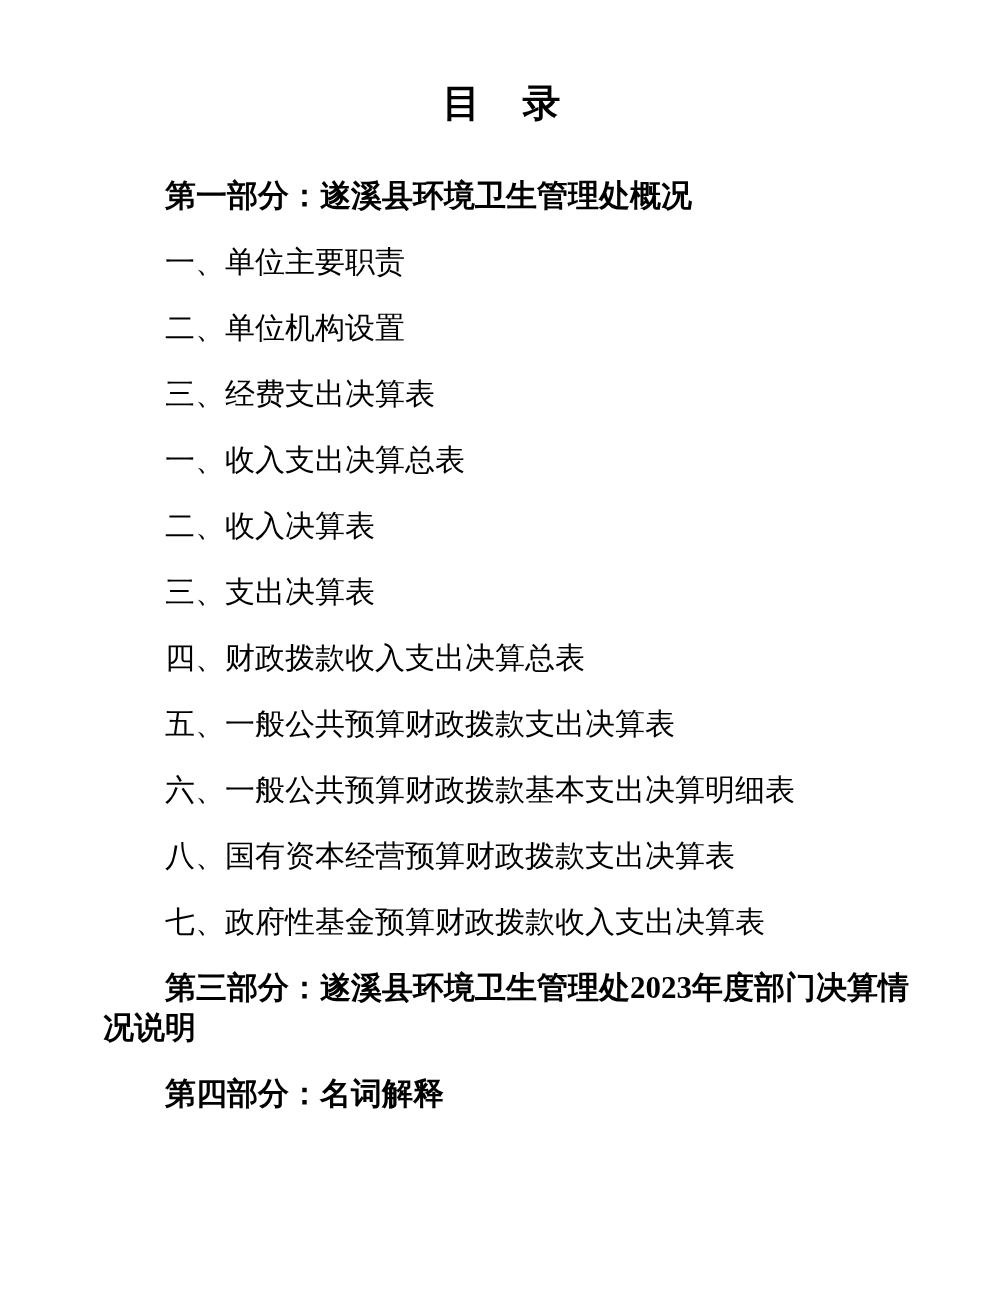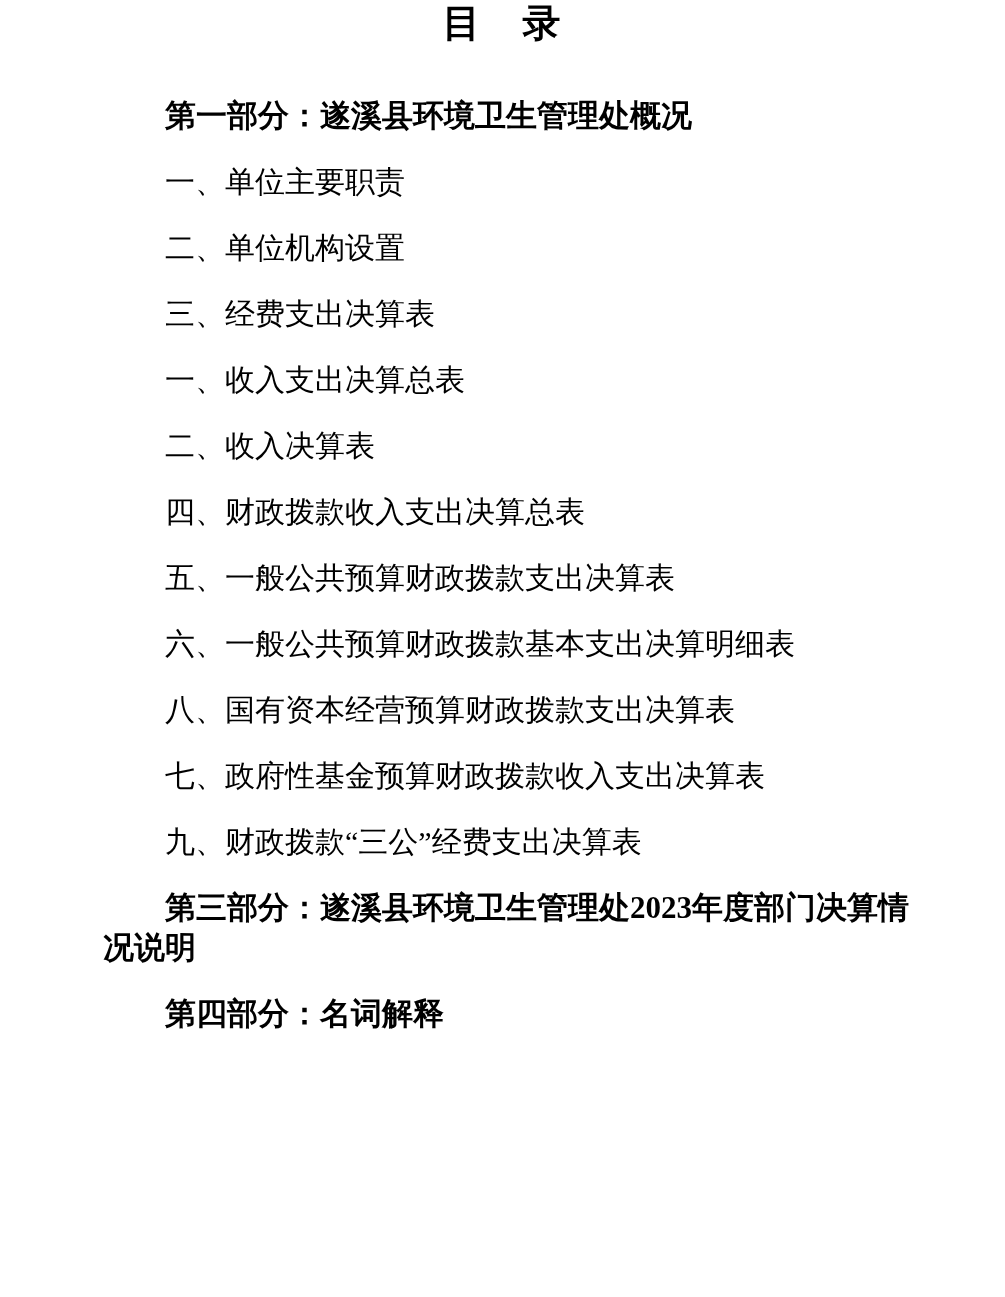--- a/index.html
+++ b/index.html
@@ -9,20 +9,21 @@
   }
   .page {
     position: relative;
     width: 1005px;
     height: 1297px;
     background: #ffffff;
     overflow: hidden;
     font-family: "Liberation Sans", sans-serif;
     color: #000000;
     box-sizing: border-box;
+    padding-top: 80px;
   }
   .doc-title {
     width: 100%;
     text-align: center;
     font-size: 38px;
     line-height: 46px;
     font-weight: 700;
     margin: 0 0 50px 0;
     letter-spacing: 2px;
   }
@@ -54,25 +55,25 @@
 
     <p class="toc-entry heading">第一部分：遂溪县环境卫生管理处概况</p>
 
     <p class="toc-entry">一、单位主要职责</p>
     <p class="toc-entry">二、单位机构设置</p>
     <p class="toc-entry">三、经费支出决算表</p>
 
 
     <p class="toc-entry">一、收入支出决算总表</p>
     <p class="toc-entry">二、收入决算表</p>
+    <p class="toc-entry">三、支出决算表</p>
     <p class="toc-entry">四、财政拨款收入支出决算总表</p>
     <p class="toc-entry">五、一般公共预算财政拨款支出决算表</p>
     <p class="toc-entry">六、一般公共预算财政拨款基本支出决算明细表</p>
     <p class="toc-entry">八、国有资本经营预算财政拨款支出决算表</p>
     <p class="toc-entry">七、政府性基金预算财政拨款收入支出决算表</p>
-    <p class="toc-entry">九、财政拨款“三公”经费支出决算表</p>
 
     <p class="toc-entry heading">第三部分：遂溪县环境卫生管理处2023年度部门决算情况说明</p>
 
     <p class="toc-entry heading">第四部分：名词解释</p>
 
   </div>
 </div>
 
 </body></html>

